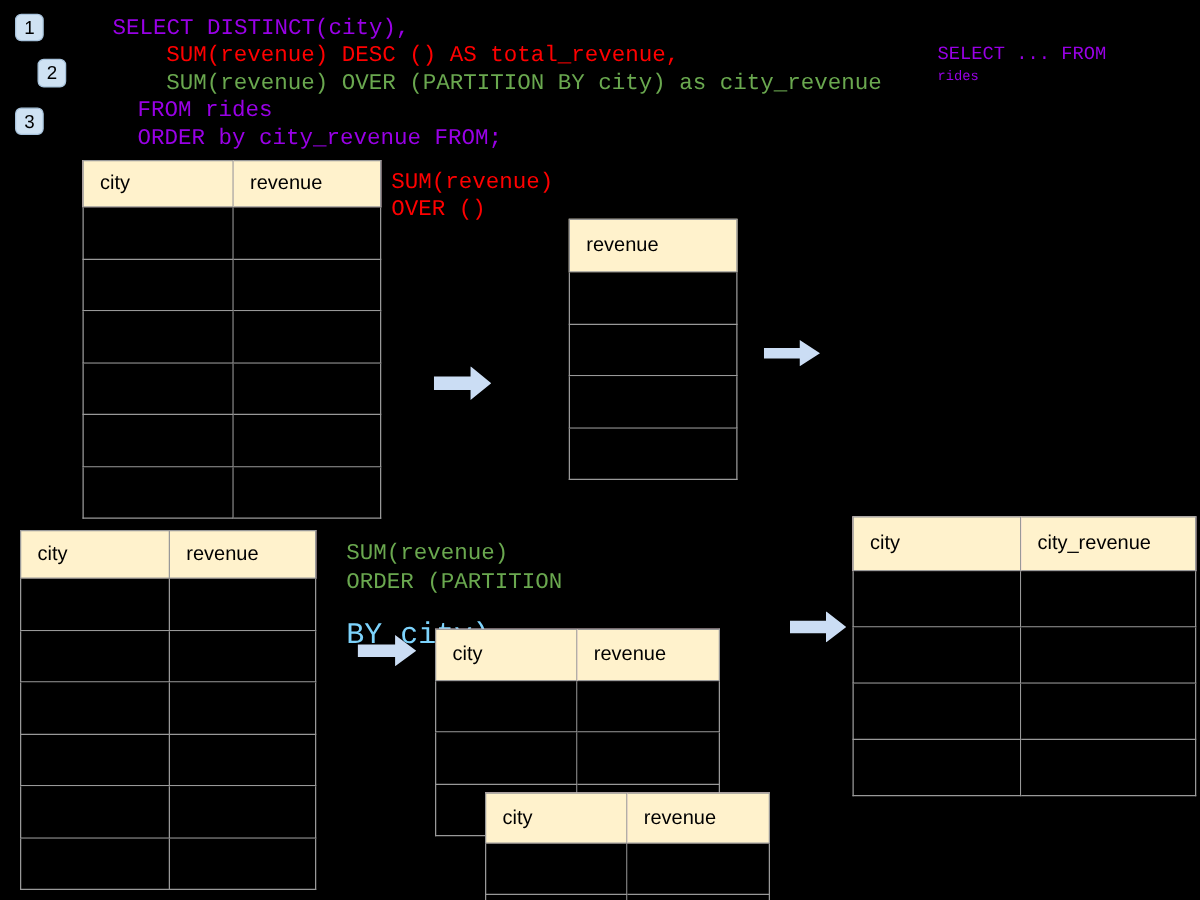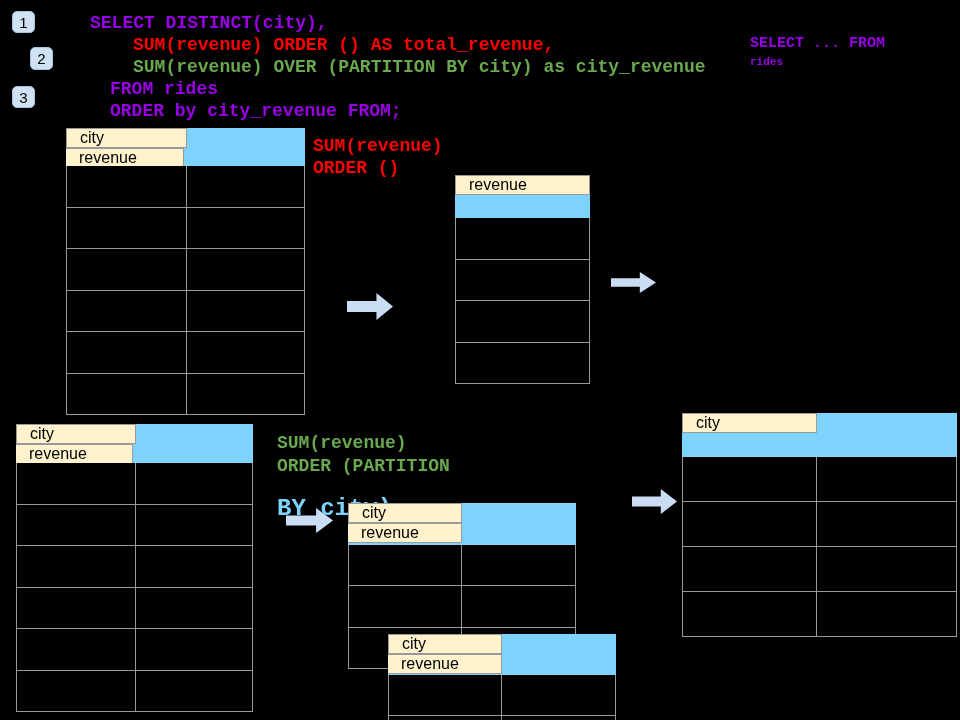--- a/index.html
+++ b/index.html
@@ -5,24 +5,24 @@
   html,body{margin:0;padding:0;}
   body{width:960px;height:720px;overflow:hidden;background:#000;position:relative;
        font-family:"Liberation Sans",sans-serif;}
   #canvas{position:absolute;inset:0;width:960px;height:720px;background:#000;}
 
   .badge{position:absolute;background:#CFE2F3;border:1px solid #A8C3DC;border-radius:5px;
          color:#000;font-size:15px;display:flex;align-items:center;justify-content:center;
          box-sizing:border-box;}
 
   .codeline{position:absolute;font-family:"Liberation Mono","DejaVu Sans Mono",monospace;
-            font-weight:bold;white-space:pre;letter-spacing:0px;}
+            font-weight:normal;white-space:pre;letter-spacing:0px;}
 
   .tbl{position:absolute;box-sizing:border-box;}
-  .tbl .hdr{display:flex;background:#7dd3fc;box-sizing:border-box;flex-direction:column;}
+  .tbl .hdr{display:flex;background:#f0abfc;box-sizing:border-box;}
   .tbl .hcell{box-sizing:border-box;display:flex;align-items:center;padding-left:13px;
               color:#000;font-size:16px;border:1px solid #999;border-left:none;}
   .tbl .hcell:first-child{border-left:1px solid #999;}
   .tbl .row{display:flex;box-sizing:border-box;}
   .tbl .cell{box-sizing:border-box;background:#000;border:1px solid #999;border-top:none;
              border-left:none;}
   .tbl .cell:first-child{border-left:1px solid #999;}
 
   .arrow{position:absolute;background:#CBDDF4;
          clip-path:polygon(0% 30%,64% 30%,64% 0%,100% 50%,64% 100%,64% 70%,0% 70%);}
@@ -31,32 +31,32 @@
 <body>
 
 <div id="canvas">
   <div id="badge-layer">
       <div class="badge" style="left: 12px; top: 11px; width: 23px; height: 22px; background: rgb(207, 226, 243);">1</div>
       <div class="badge" style="left: 30px; top: 47px; width: 23px; height: 23px; background: rgb(207, 226, 243);">2</div>
       <div class="badge" style="left: 12px; top: 86px; width: 23px; height: 22px; background: rgb(207, 226, 243);">3</div>
     </div>
   <div id="code-layer">
       <div class="codeline" style="left: 90px; top: 12px; font-size: 18px; line-height: 22px; color: rgb(153, 0, 230);">SELECT DISTINCT(city),</div>
-      <div class="codeline" style="left: 133px; top: 34px; font-size: 18px; line-height: 22px; color: rgb(255, 0, 0);">SUM(revenue) ORDER () AS total_revenue,</div>
+      <div class="codeline" style="left: 133px; top: 34px; font-size: 18px; line-height: 22px; color: rgb(255, 0, 0);">SUM(revenue) DESC () AS total_revenue,</div>
       <div class="codeline" style="left: 133px; top: 56px; font-size: 18px; line-height: 22px; color: rgb(106, 168, 79);">SUM(revenue) OVER (PARTITION BY city) as city_revenue</div>
       <div class="codeline" style="left: 110px; top: 78px; font-size: 18px; line-height: 22px; color: rgb(153, 0, 230);">FROM rides</div>
       <div class="codeline" style="left: 110px; top: 100px; font-size: 18px; line-height: 22px; color: rgb(153, 0, 230);">ORDER by city_revenue FROM;</div>
     </div>
   <div id="note-layer">
       <div class="codeline" style="left: 750px; top: 35px; font-size: 15px; color: rgb(153, 0, 230);">SELECT ... FROM</div>
       <div class="codeline" style="left: 750px; top: 56px; font-size: 11px; color: rgb(153, 0, 230);">rides</div>
     </div>
   <div id="annotation-layer">
       <div class="codeline" style="left: 313px; top: 136px; font-size: 18px; color: rgb(255, 0, 0);">SUM(revenue)</div>
-      <div class="codeline" style="left: 313px; top: 158px; font-size: 18px; color: rgb(255, 0, 0);">ORDER ()</div>
+      <div class="codeline" style="left: 313px; top: 158px; font-size: 18px; color: rgb(255, 0, 0);">OVER ()</div>
       <div class="codeline" style="left: 277px; top: 433px; font-size: 18px; color: rgb(106, 168, 79);">SUM(revenue)</div>
       <div class="codeline" style="left: 277px; top: 456px; font-size: 18px; color: rgb(106, 168, 79);">ORDER (PARTITION</div>
       <div class="codeline" style="left: 277px; top: 495px; font-size: 24px; color: #7dd3fc;">BY city)</div>
     </div>
   <div id="table-layer">
       <div class="tbl" style="left: 66px; top: 128px; width: 239px;">
         <div class="hdr" style="height: 38px;">
           <div class="hcell" style="width: 121px; background: rgb(255, 242, 204);">city</div>
           <div class="hcell" style="width: 118px; background: rgb(255, 242, 204);">revenue</div>
         </div>
@@ -146,20 +146,21 @@
           <div class="cell" style="width: 114px;"></div>
         </div>
         <div class="row" style="height: 41.4px;">
           <div class="cell" style="width: 114px;"></div>
           <div class="cell" style="width: 114px;"></div>
         </div>
       </div>
       <div class="tbl" style="left: 682px; top: 413px; width: 275px;">
         <div class="hdr" style="height: 44px;">
           <div class="hcell" style="width: 135px; background: rgb(255, 242, 204);">city</div>
+          <div class="hcell" style="width: 140px; background: rgb(255, 242, 204);">city_revenue</div>
         </div>
         <div class="row" style="height: 45px;">
           <div class="cell" style="width: 135px;"></div>
           <div class="cell" style="width: 140px;"></div>
         </div>
         <div class="row" style="height: 45px;">
           <div class="cell" style="width: 135px;"></div>
           <div class="cell" style="width: 140px;"></div>
         </div>
         <div class="row" style="height: 45px;">

